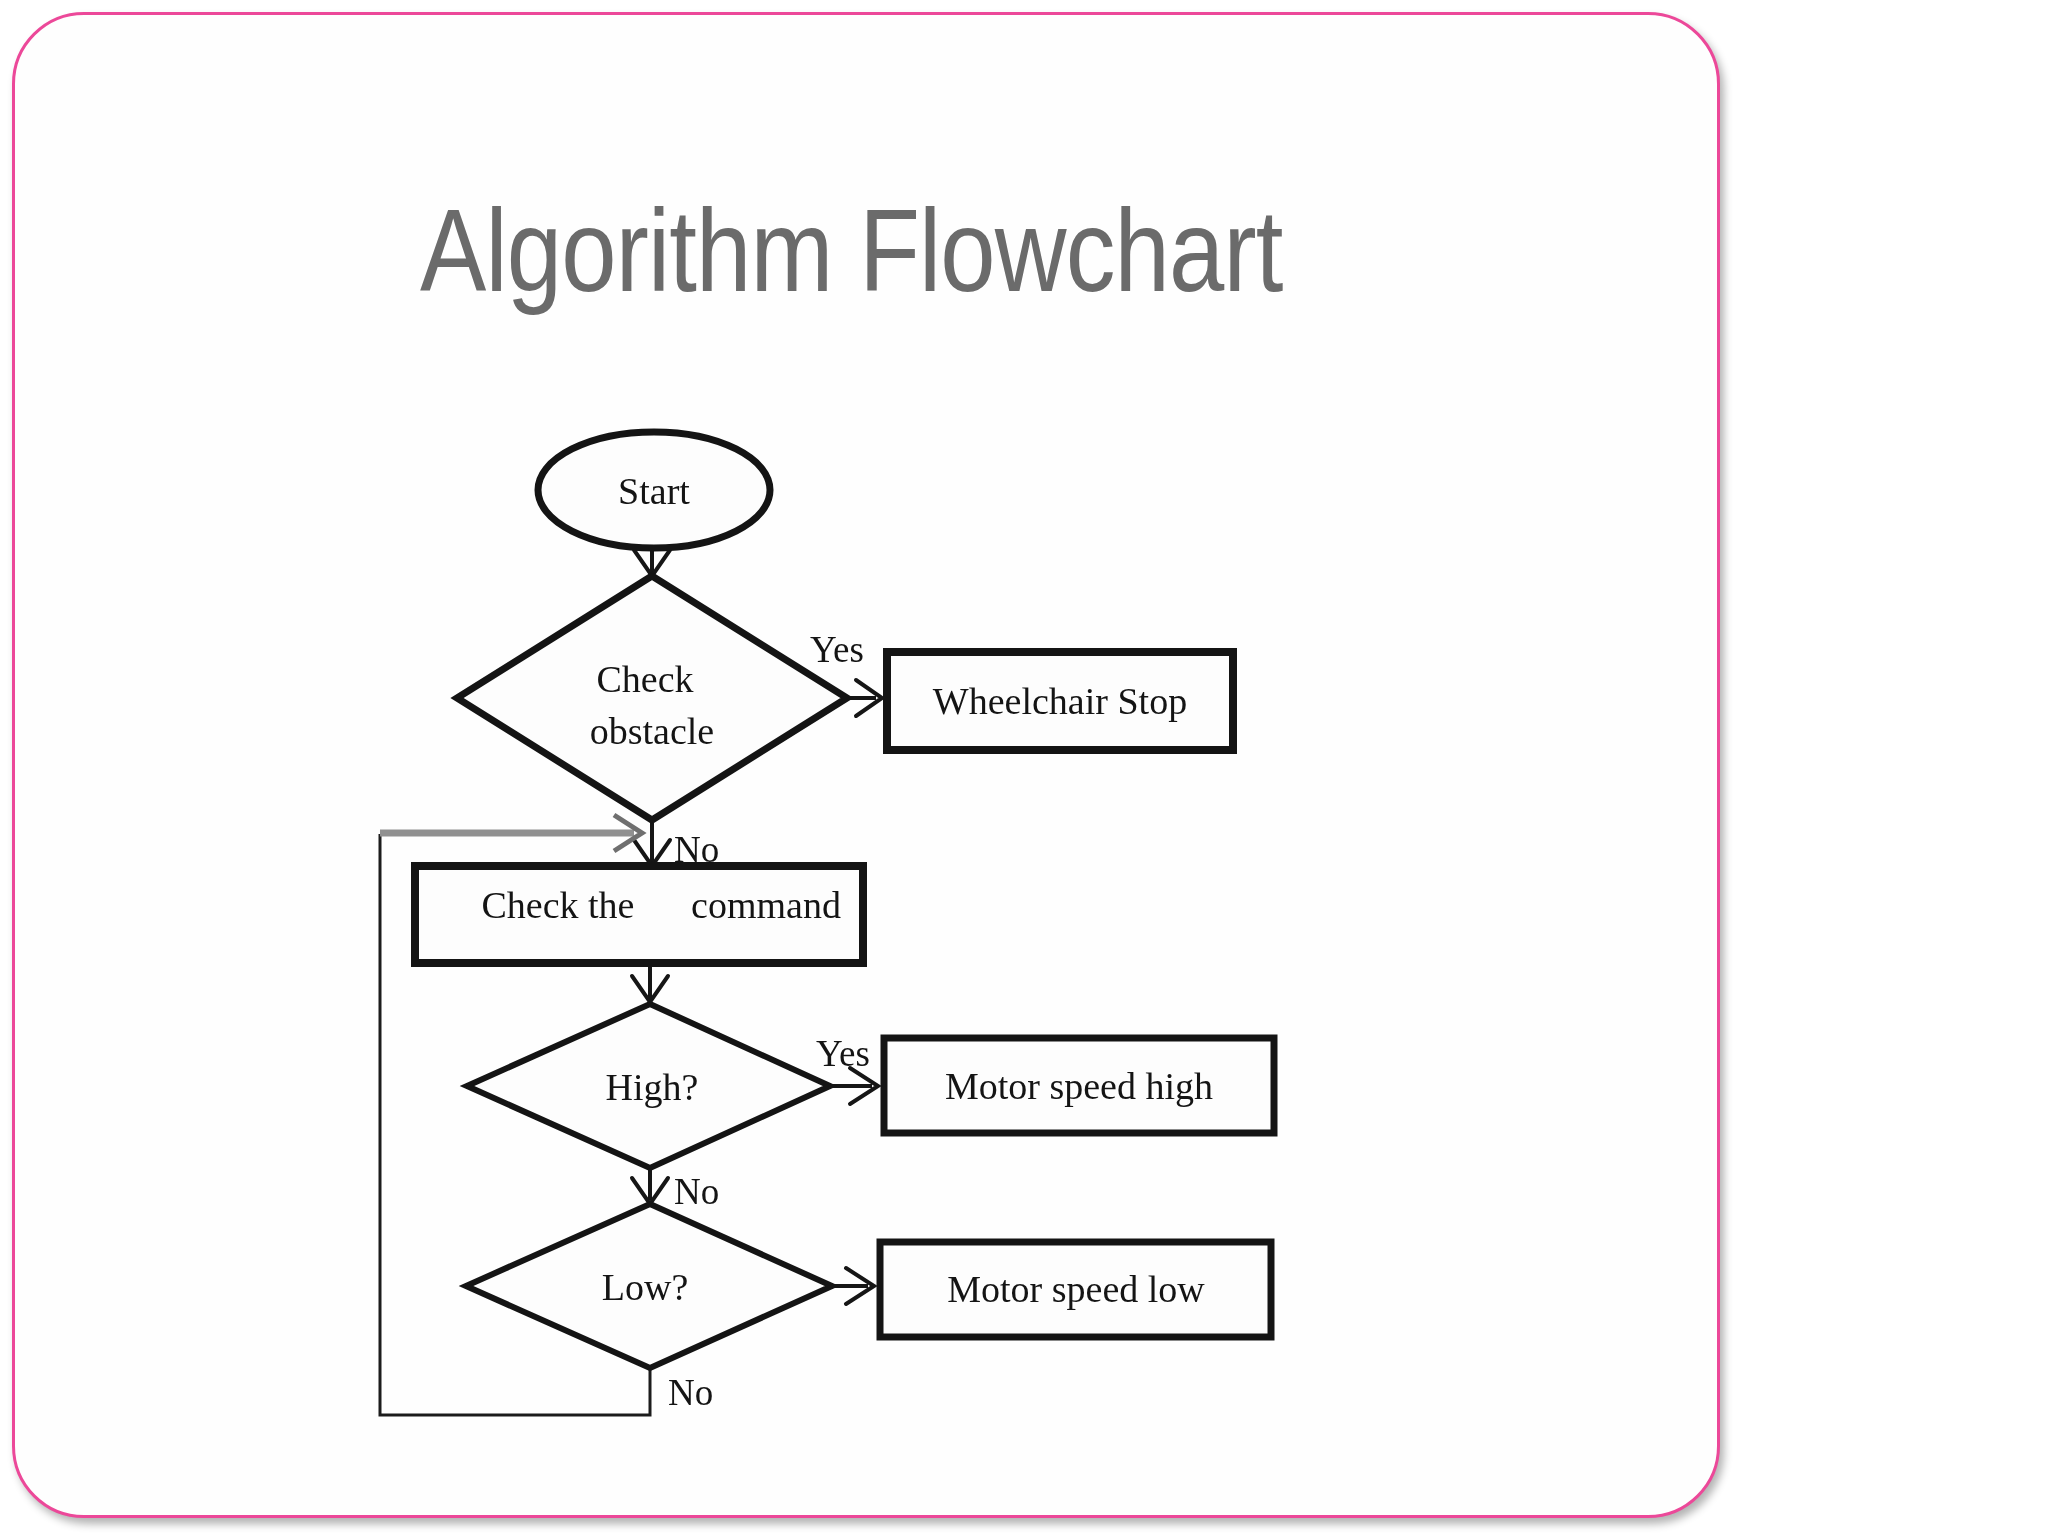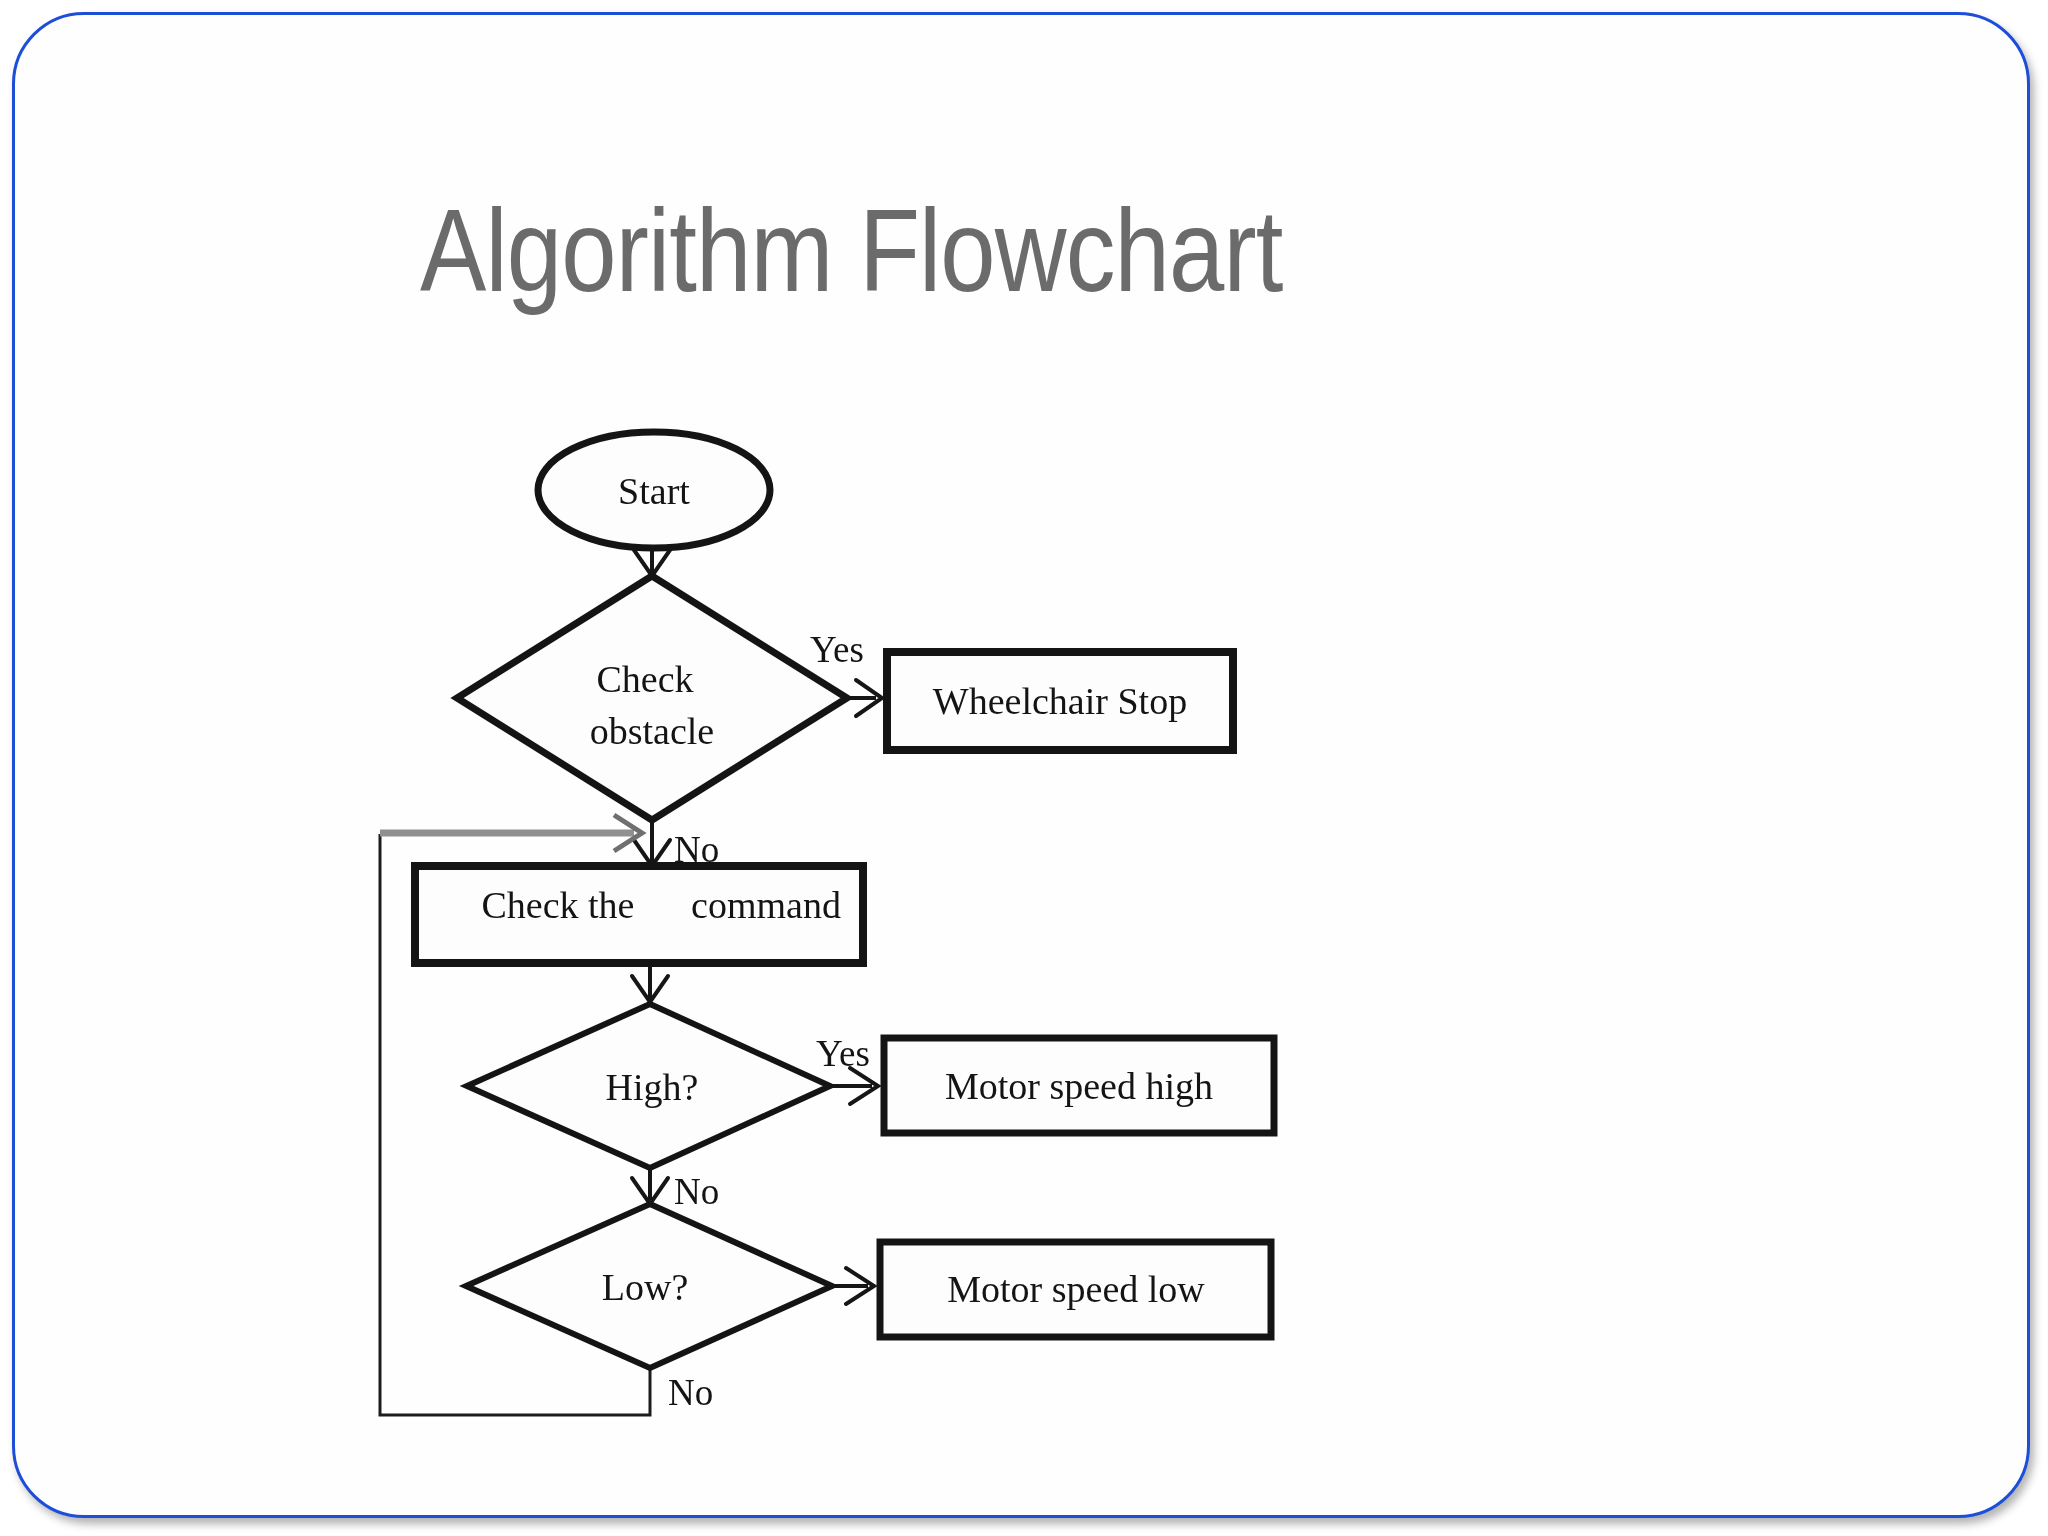--- a/index.html
+++ b/index.html
@@ -14,24 +14,24 @@
     position: relative;
     width: 2048px;
     height: 1536px;
     background: #ffffff;
     overflow: hidden;
   }
   .slide-frame {
     position: absolute;
     left: 12px;
     top: 12px;
-    width: 2018px;
+    width: 1708px;
     height: 1506px;
     background: #fefefe;
-    border: 3px solid #1d4ed8;
+    border: 3px solid #ec4899;
     border-radius: 72px;
     box-shadow: 4px 6px 8px rgba(0,0,0,0.30);
     box-sizing: border-box;
   }
   .slide-title {
     position: absolute;
     left: 405px;
     top: 168px;
     font-size: 117px;
     font-weight: 400;

